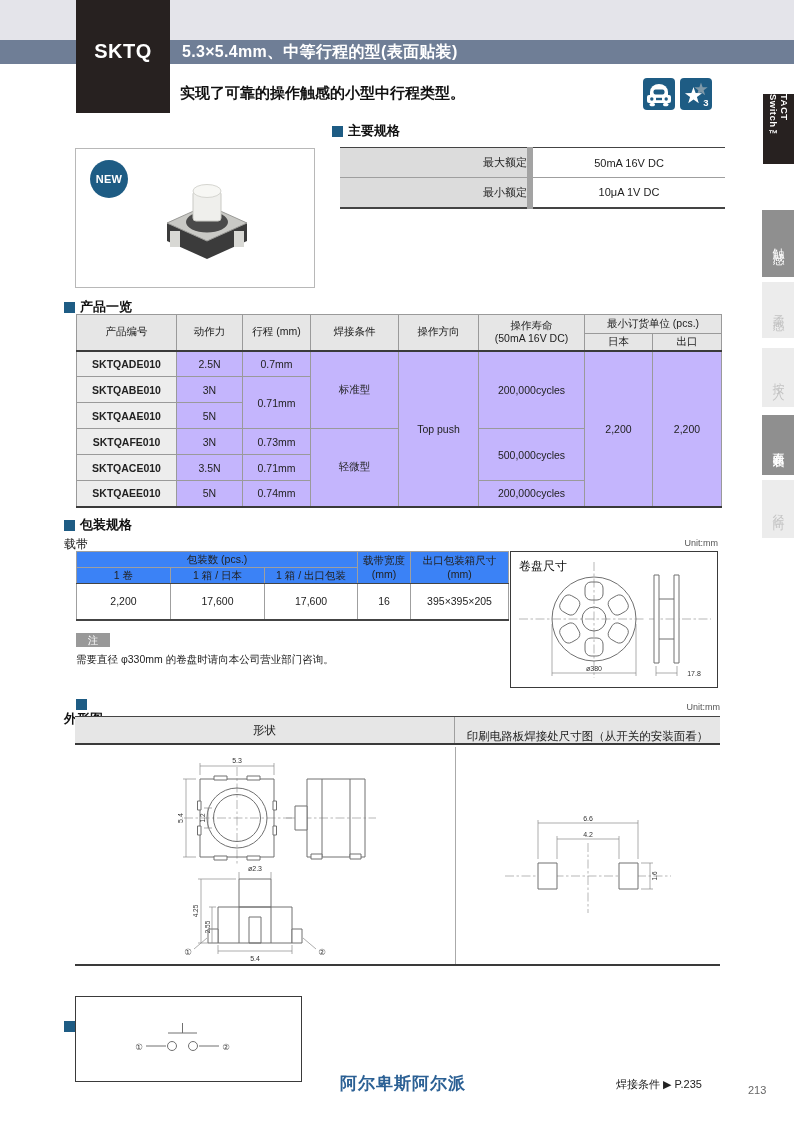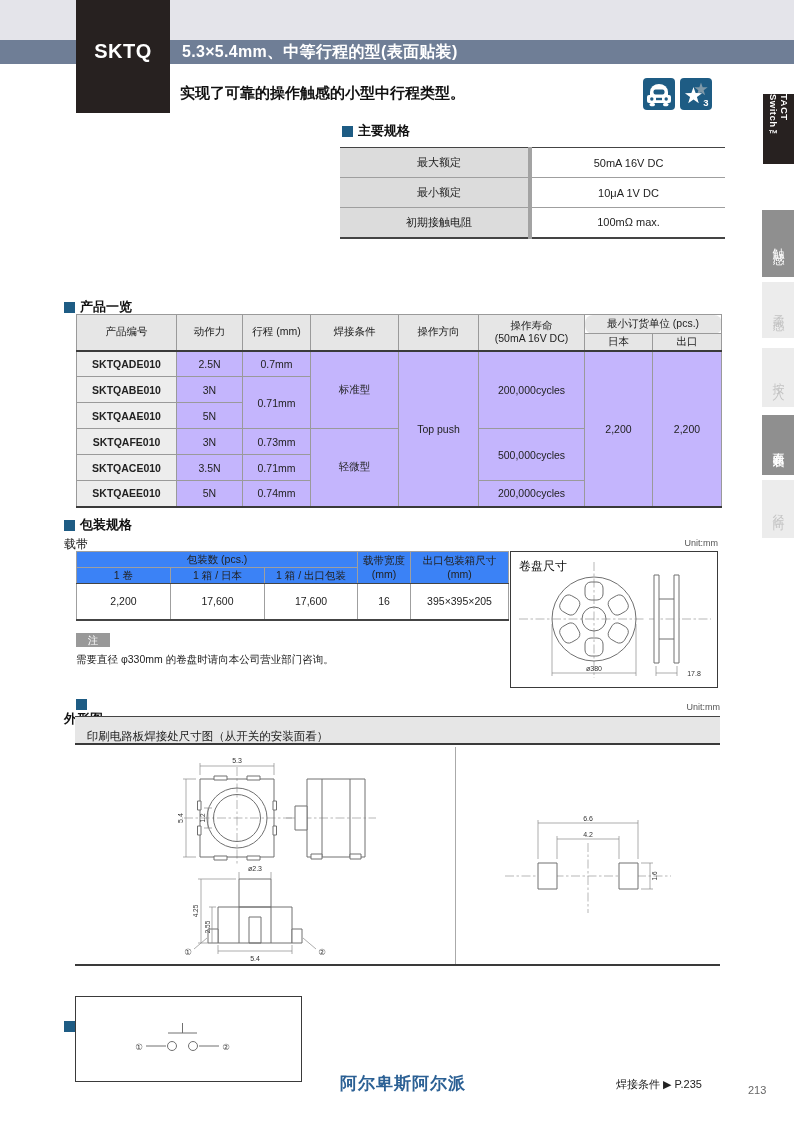--- a/index.html
+++ b/index.html
@@ -37,31 +37,31 @@
   .sq { width:11px; height:11px; background:#1e5c84; display:inline-block; margin-right:5px; flex:0 0 auto; }
 
   
   table { border-collapse:collapse; table-layout:fixed; }
   th,td { font-weight:normal; text-align:center; vertical-align:middle; font-size:10.5px; color:#222; }
 
   
   .spec-table { position:absolute; left:340px; top:147px; width:385px; border-top:1.2px solid #444; border-bottom:2px solid #444; }
   .spec-table th { background:#e6e6e6; height:20px; font-size:11px; border-bottom:1.8px solid #444; }
   .spec-table td { height:30px; border-bottom:1px solid #9f9f9f; font-size:11px; }
-  .spec-table .item { background:#dcdcdc; text-align:center; padding-left:10px; border-right:4px solid #a3a3a3; }
+  .spec-table .item { background:#dcdcdc; text-align:right; padding-left:10px; border-right:6px solid #a3a3a3; }
   .spec-table th.item-h { border-right:1px solid #9f9f9f; }
 
   
   .prod-table { position:absolute; left:76px; top:314px; width:645px; border-top:1.2px solid #3a3a3a; border-bottom:2px solid #3a3a3a; }
   .prod-table th, .prod-table td { border:1px solid #9a9a9a; }
   .prod-table th { background:#e6e6e6; font-size:10.5px; }
   .prod-table thead tr.h1 th { height:19px; }
   .prod-table thead tr.h2 th { height:17px; }
   .prod-table thead th { border-bottom-width:2px; border-bottom-color:#3a3a3a; }
-  .prod-table thead th.grp { border-bottom:1px solid #9a9a9a;border-radius:8px; }
+  .prod-table thead th.grp { border-bottom:1px solid #9a9a9a; }
   .prod-table td { height:26px; background:#c4b5fd; }
   .prod-table td.part { background:#ededed; font-weight:bold; }
   .two-line { line-height:1.25; }
 
   
   .pack-table { position:absolute; left:76px; top:551px; width:432px; border-top:1.2px solid #444; border-bottom:2px solid #444; }
   .pack-table th, .pack-table td { border:1px solid #9f9f9f; font-size:10.5px; }
   .pack-table th { background:#3b82f6; height:16px; }
   .pack-table thead tr:last-child th, .pack-table thead th[rowspan] { border-bottom:1.8px solid #444; }
   .pack-table td { height:36px; }
@@ -135,42 +135,50 @@
     <text x="26" y="28" text-anchor="middle" font-size="9.5" font-weight="bold" fill="#fff">3</text>
   </svg>
 
   <div class="series-tab">TACT Switch™</div>
   <div class="side-tab dark" style="top:210px; height:67px;">触感</div>
   <div class="side-tab light" style="top:282px; height:56px;">柔感</div>
   <div class="side-tab light" style="top:348px; height:59px;">按入</div>
   <div class="side-tab dark" style="top:415px; height:60px; letter-spacing:1px;">表面贴装</div>
   <div class="side-tab light" style="top:480px; height:58px;">径向</div>
 
-
-  <div class="sec-title" style="left:342px; top:122px;text-align:center;">
+  <div class="prod-img">
+    <div class="new-badge">NEW</div>
+    <svg class="switch-art draw" width="130" height="100" viewBox="0 0 130 100">
+      <polygon points="25,52 65,36 105,52 105,70 65,88 25,70" fill="#3b3b3b"></polygon>
+      <rect x="28" y="60" width="10" height="16" fill="#d8d8d4"></rect>
+      <rect x="92" y="60" width="10" height="16" fill="#d8d8d4"></rect>
+      <polygon points="25,52 65,34 105,52 65,70" fill="#c9c9c5" stroke="#9b9b98"></polygon>
+      <ellipse cx="65" cy="51" rx="21" ry="10.5" fill="#4a4a4a"></ellipse>
+      <rect x="51" y="20" width="28" height="30" rx="3" fill="#efefec" stroke="#c9c9c4"></rect>
+      <ellipse cx="65" cy="20" rx="14" ry="6.5" fill="#f7f7f4" stroke="#d5d5d0"></ellipse>
+    </svg>
+  </div>
+
+  <div class="sec-title" style="left:332px; top:122px;text-align:center;">
     <span class="sq"></span>
     <span>主要规格</span>
   </div>
   <table class="spec-table">
     <colgroup>
         <col style="width:190px">
         <col style="width:195px">
       </colgroup>
     <tbody>
     <tr>
       <td class="item">最大额定</td>
       <td>50mA 16V DC</td>
     </tr>
     <tr>
       <td class="item">最小额定</td>
       <td>10μA 1V DC</td>
-    </tr>
-    <tr>
-      <td class="item">初期接触电阻</td>
-      <td>100mΩ max.</td>
     </tr>
   </tbody>
     </table>
 
   <div class="sec-title" style="left:64px; top:298px;">
     <span class="sq"></span>
     <span>产品一览</span>
   </div>
   <table class="prod-table">
     <colgroup>
@@ -317,20 +325,21 @@
       <text class="dim" x="183" y="123.5" text-anchor="middle">17.8</text>
     </svg>
   </div>
 
   <div class="sec-title" style="left:64px; top:699px;flex-direction:column;">
     <span class="sq"></span>
     <span>外形图</span>
   </div>
   <div class="unit-label" style="left:660px; top:702px;">Unit:mm</div>
   <div class="outline-header">
+    <div class="cell c1">形状</div>
     <div class="cell c2">印刷电路板焊接处尺寸图（从开关的安装面看）</div>
   </div>
   <div class="outline-body">
     <div class="outline-divider"></div>
 
     <svg class="draw" width="210" height="214" viewBox="0 0 210 214" style="position:absolute; left:95px; top:4px;">
 
       <line class="cl" x1="14" y1="67" x2="122" y2="67"></line>
       <line class="cl" x1="67" y1="16" x2="67" y2="113"></line>
       <rect class="ol" x="30" y="28" width="74" height="78"></rect>

